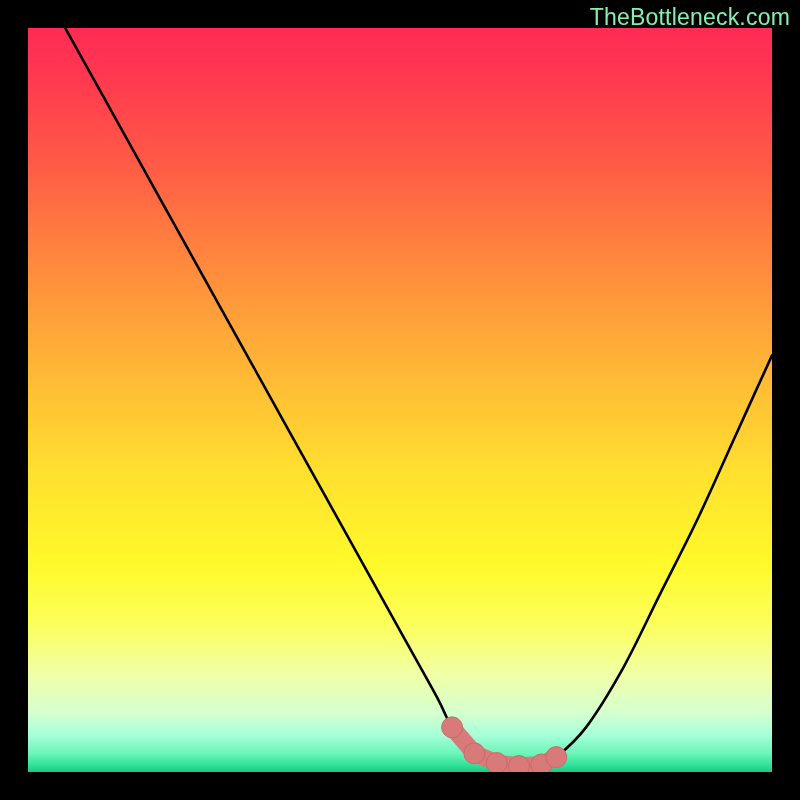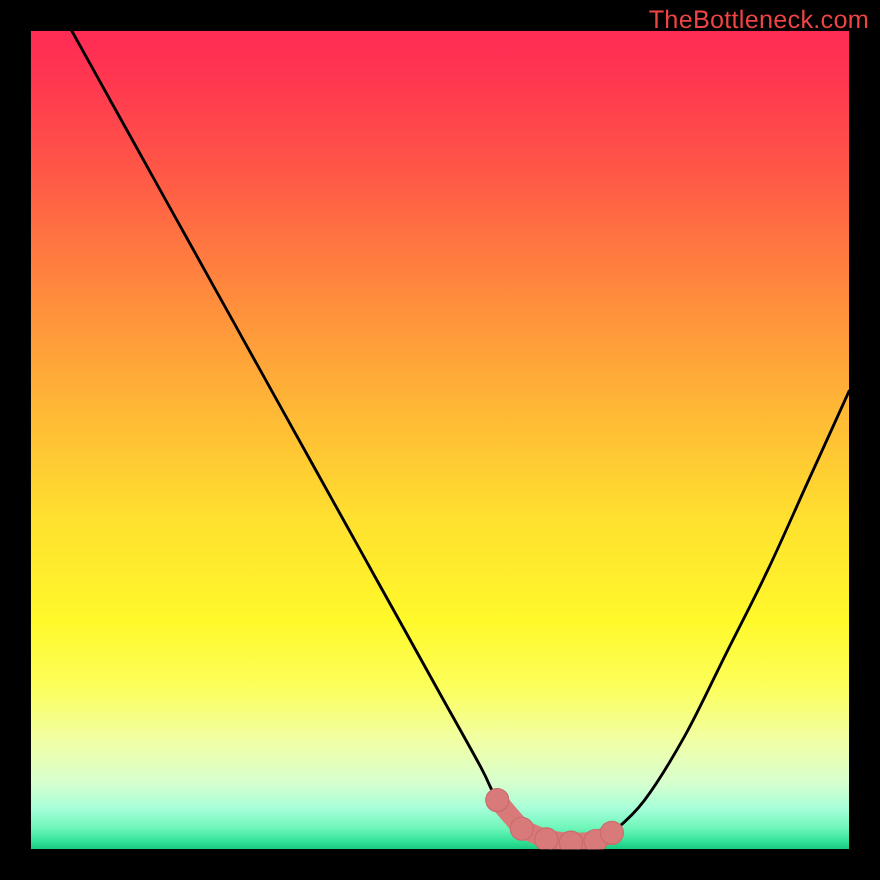--- a/index.html
+++ b/index.html
@@ -56,21 +56,21 @@
     left: 0;
     top: 0;
     width: 744px;
     height: 744px;
     overflow: visible;
   }
   .watermark {
     position: absolute;
     top: 4px;
     right: 10px;
-    color: #ef4444;
+    color: #86efac;
     font-size: 23px;
     font-weight: 500;
     letter-spacing: 0.2px;
     user-select: none;
   }
 </style>
 </head>
 <body>
 
 <div class="frame">

